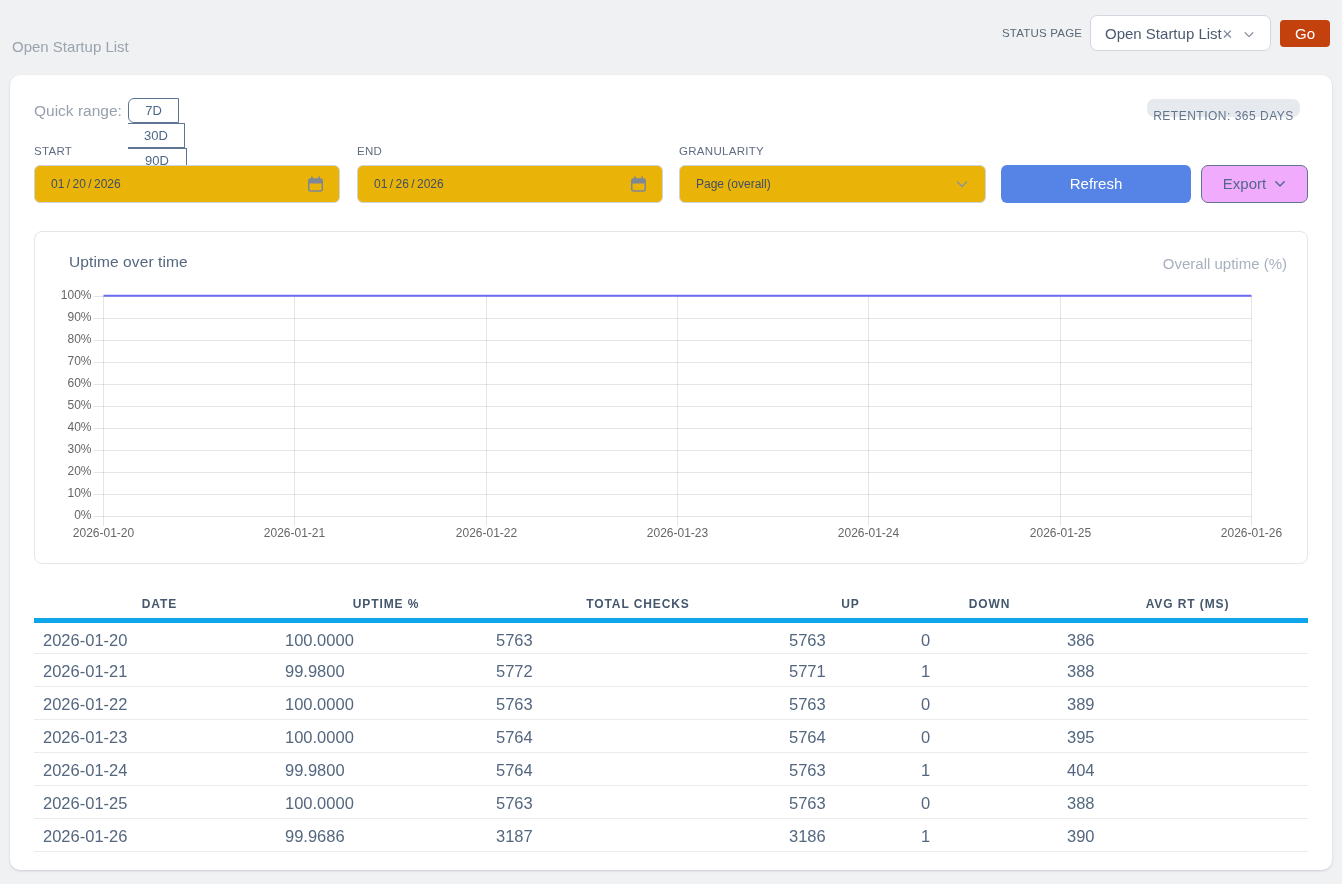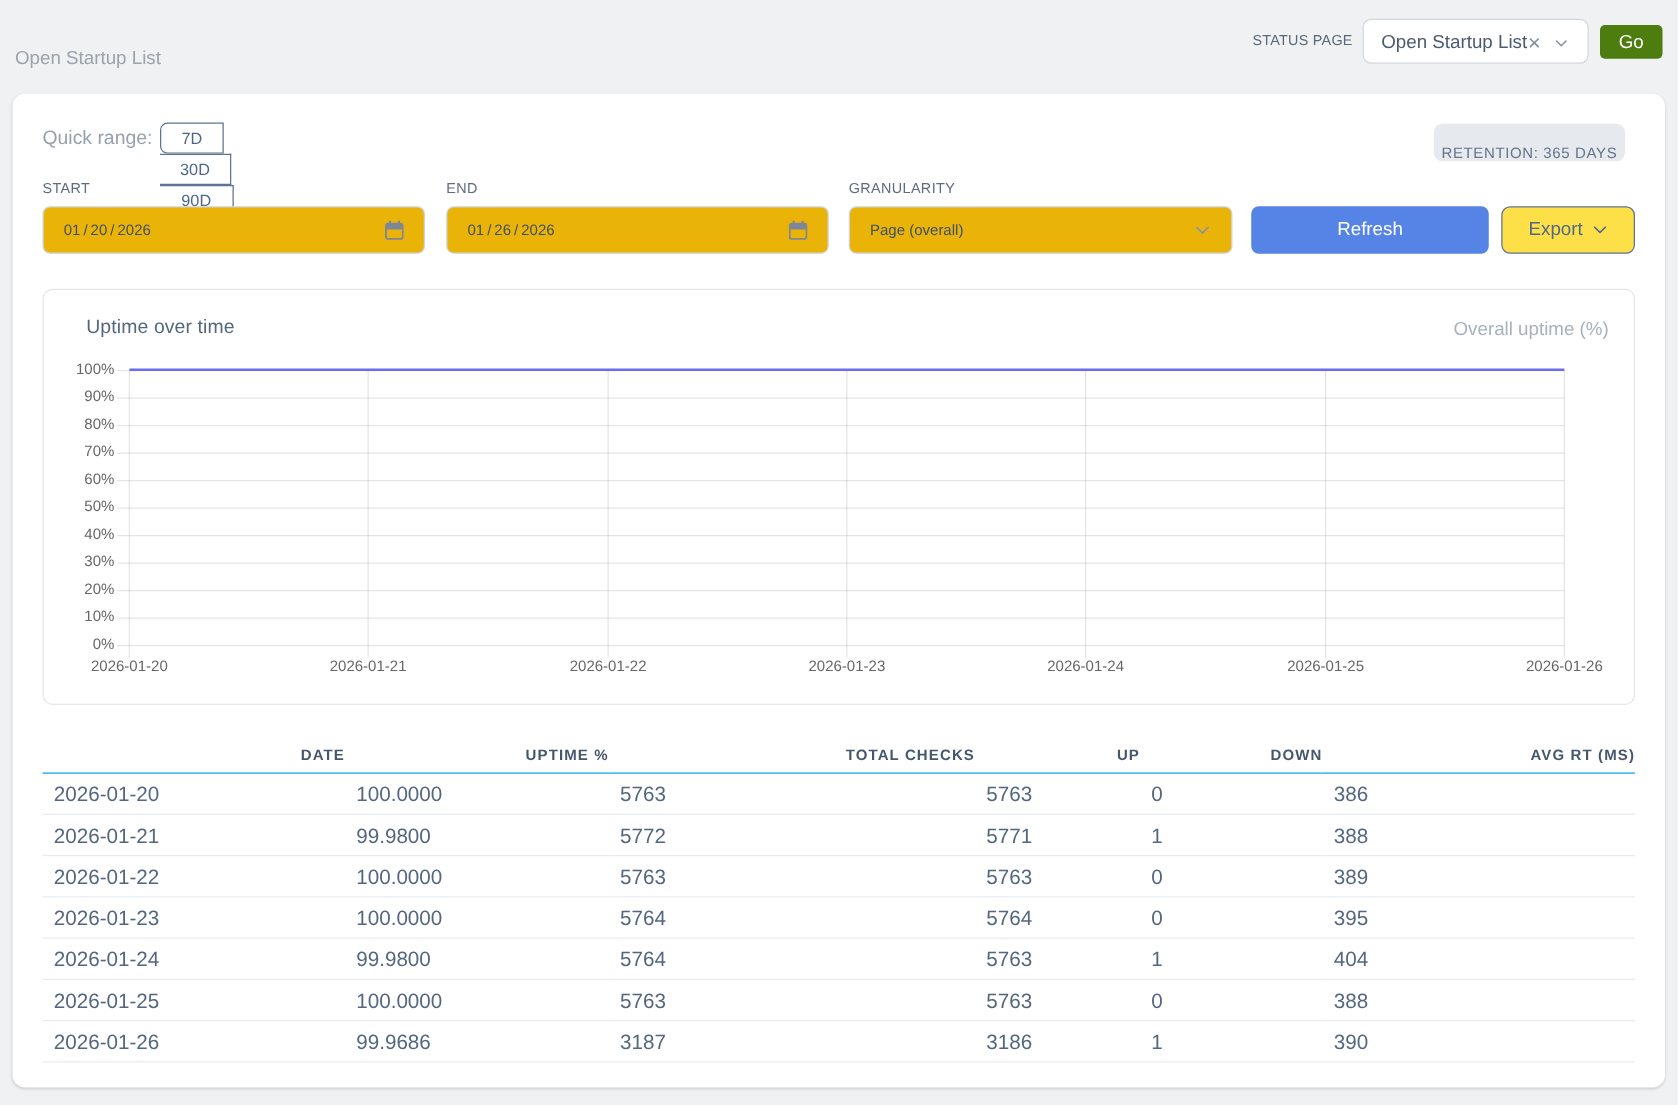--- a/index.html
+++ b/index.html
@@ -4,42 +4,42 @@
 <style>
   * { box-sizing: border-box; margin: 0; padding: 0; }
   html, body { width: 1342px; height: 884px; background: #f0f1f3; font-family: "Liberation Sans", sans-serif; overflow: hidden; }
   .topbar { position: absolute; left: 0; top: 0; width: 1342px; height: 75px; }
   .title { position: absolute; left: 10px; top: 8px; font-size: 26px; font-weight: 400; color: #3d5068; letter-spacing: 0.7px; }
   .subtitle { position: absolute; left: 12px; top: 38px; font-size: 15px; color: #9aa3ae; }
   .sp-label { position: absolute; left: 1002px; top: 27px; font-size: 11.5px; font-weight: 400; color: #5a6878; letter-spacing: 0.2px; }
   .sp-select { position: absolute; left: 1090px; top: 15px; width: 181px; height: 36px; background: #fff; border: 1px solid #d2d7df; border-radius: 7px; display: flex; align-items: center; padding-left: 14px; font-size: 15px; color: #4c5a70; white-space: nowrap; }
   .sp-select .x { color: #828d9c; margin-left: 0; font-size: 13.5px; position: relative; top: 0.5px; }
   .sp-select .chev { margin-left: 11px; display:flex; }
-  .go-btn { position: absolute; left: 1280px; top: 20px; width: 50px; height: 27px; background: #4d7c0f; border-radius: 4px; color: #fff; font-size: 15px; display: flex; align-items: center; justify-content: center; }
+  .go-btn { position: absolute; left: 1280px; top: 20px; width: 50px; height: 27px; background: #c2410c; border-radius: 4px; color: #fff; font-size: 15px; display: flex; align-items: center; justify-content: center; }
 
   .card { position: absolute; left: 10px; top: 75px; width: 1322px; height: 795px; background: #fff; border-radius: 10px; box-shadow: 0 1px 2px rgba(16,24,40,.06), 0 1px 3px rgba(16,24,40,.1); }
 
   .qr-label { position: absolute; left: 34px; top: 102px; font-size: 15.5px; color: #97a1ad; }
   .seg { position: absolute; left: 128px; top: 98px; display: flex; flex-direction: column; }
   .seg div { height: 25px; border: 1px solid #5e7492; border-left: none; color: #4e6787; font-size: 13px; display: flex; align-items: center; justify-content: center; background: #fff; }
   .seg div:first-child { border-left: 1px solid #5e7492; border-radius: 6px 0 0 6px; }
   .seg div:last-child { border-radius: 0 6px 6px 0; }
-  .retention { position: absolute; left: 1147px; top: 99px; width: 153px; height: 30px; background: #e6e9ed; border-radius: 7px; font-size: 12px; font-weight: 400; color: #63758c; letter-spacing: 0.5px; display: flex; align-items: center; justify-content: center; padding-top: 15px; }
+  .retention { position: absolute; left: 1147px; top: 99px; width: 153px; height: 18px; background: #e6e9ed; border-radius: 7px; font-size: 12px; font-weight: 400; color: #63758c; letter-spacing: 0.5px; display: flex; align-items: center; justify-content: center; padding-top: 15px; }
 
   .flabel { position: absolute; font-size: 11.5px; font-weight: 400; color: #5f6c80; letter-spacing: 0.3px; top: 145px; }
   .field { position: absolute; top: 164.5px; height: 38px; background: #eab308; border: 1px solid #cdd4dd; border-radius: 6px; display: flex; align-items: center; font-size: 12px; color: #3f5066; }
   .refresh { position: absolute; left: 1001px; top: 164.5px; width: 190px; height: 38px; background: #5583e6; border-radius: 6px; color: #fff; font-size: 15px; display: flex; align-items: center; justify-content: center; }
-  .export { position: absolute; left: 1201px; top: 164.5px; width: 107px; height: 38px; background: #fde047; border: 1px solid #5e7492; border-radius: 7px; color: #52688a; font-size: 15px; display: flex; align-items: center; justify-content: center; gap: 8px; }
+  .export { position: absolute; left: 1201px; top: 164.5px; width: 107px; height: 38px; background: #f0abfc; border: 1px solid #5e7492; border-radius: 7px; color: #52688a; font-size: 15px; display: flex; align-items: center; justify-content: center; gap: 8px; }
 
   .chartcard { position: absolute; left: 34px; top: 231px; width: 1274px; height: 333px; border: 1px solid #e3e6ea; border-radius: 8px; background: #fff; }
   .ctitle { position: absolute; left: 34px; top: 21px; font-size: 15.5px; font-weight: 400; color: #54677f; letter-spacing: 0.1px; }
   .clabel { position: absolute; right: 20px; top: 23px; font-size: 15px; color: #a8b1bd; }
 
   table { position: absolute; left: 34px; top: 594px; width: 1274px; border-collapse: collapse; table-layout: fixed; }
-  th { text-align: right; font-size: 12px; font-weight: 700; color: #45576d; letter-spacing: 0.9px; padding: 3px 0 7px 9px; border-bottom: 1px solid #0ea5e9; }
+  th { text-align: center; font-size: 12px; font-weight: 700; color: #45576d; letter-spacing: 0.9px; padding: 3px 0 7px 9px; border-bottom: 5px solid #0ea5e9; }
   td { font-size: 16.5px; color: #54677f; padding: 8px 0 0 9px; height: 33px; vertical-align: top; border-bottom: 1px solid #e9ecef; }
 </style>
 </head>
 <body>
   <div class="topbar">
     <div class="subtitle">Open Startup List</div>
     <div class="sp-label">STATUS PAGE</div>
     <div class="sp-select">
       <span>Open Startup List</span>
       <span class="x">✕</span>

